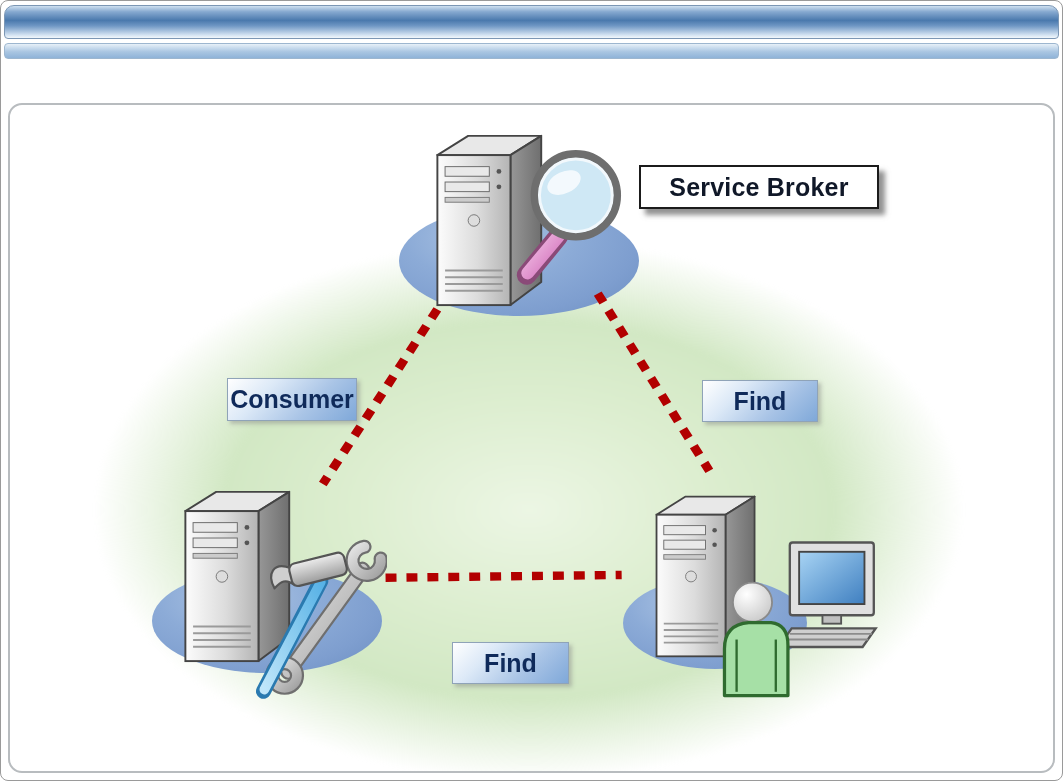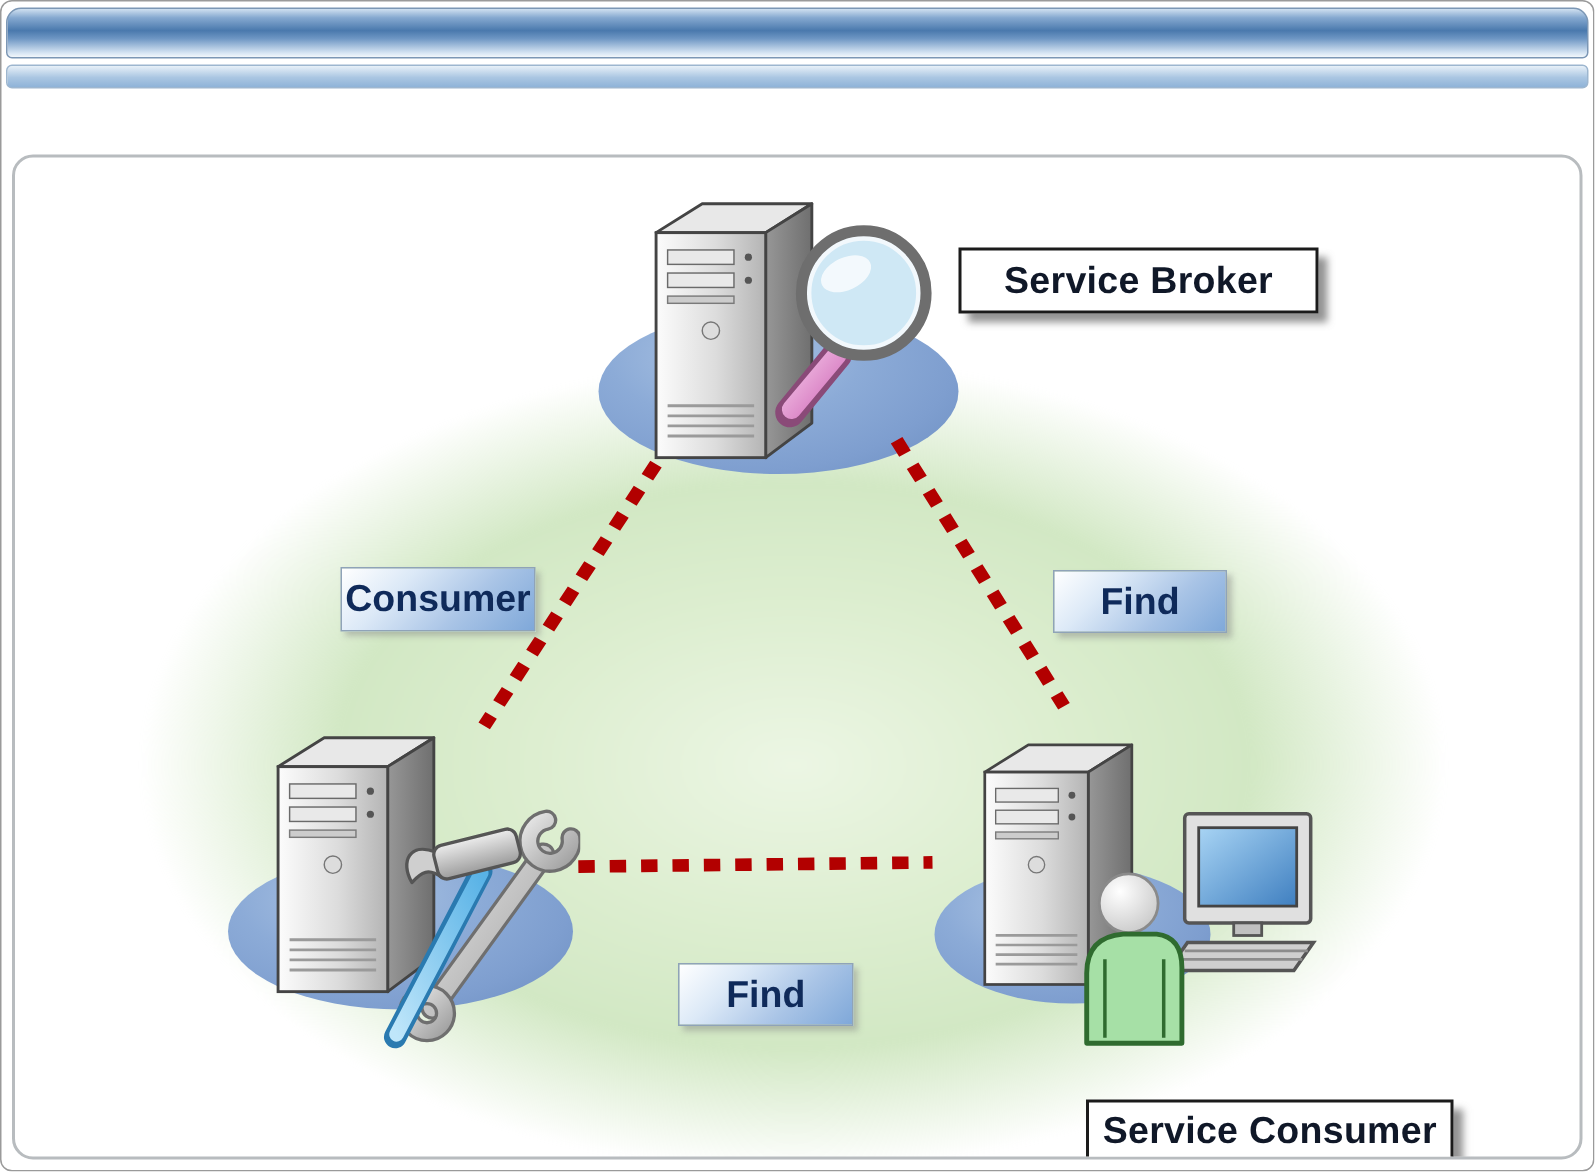--- a/index.html
+++ b/index.html
@@ -224,19 +224,18 @@
       </svg>
 
     <svg class="icon" style="left:632px;top:380px;width:118px;height:182px" viewBox="0 0 130 195">
         <use href="#sym-server"></use>
       </svg>
     <svg class="icon" style="left:707px;top:428px;width:168px;height:172px" viewBox="0 0 180 180">
         <use href="#sym-person-computer"></use>
       </svg>
 
     <div class="name-label" style="left:629px;top:60px;width:240px;height:44px">Service Broker</div>
-    <div class="name-label" style="left:714px;top:628px;width:245px;height:43px">Service Consumer</div>
 
     <div class="action-label" style="left:217px;top:273px;width:130px;height:43px">Consumer</div>
     <div class="action-label" style="left:692px;top:275px;width:116px;height:42px">Find</div>
     <div class="action-label" style="left:442px;top:537px;width:117px;height:42px">Find</div>
   </div>
 </div>
 
 </body></html>

